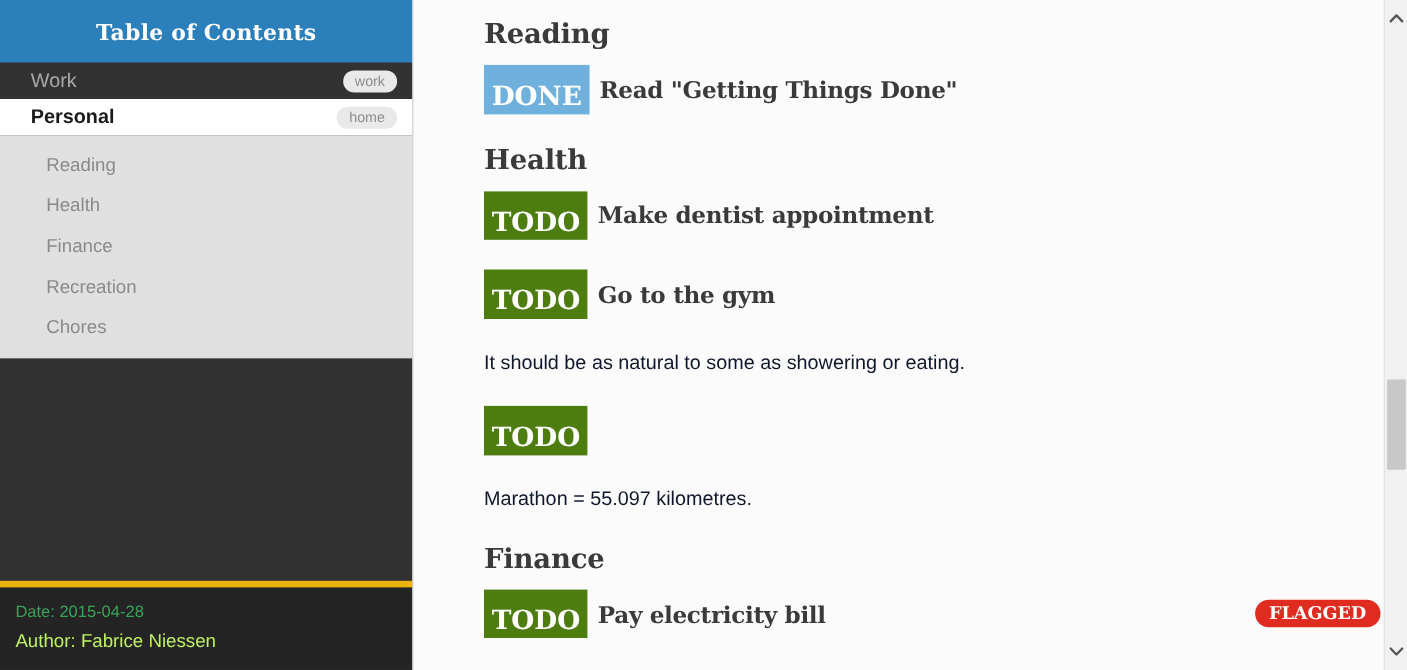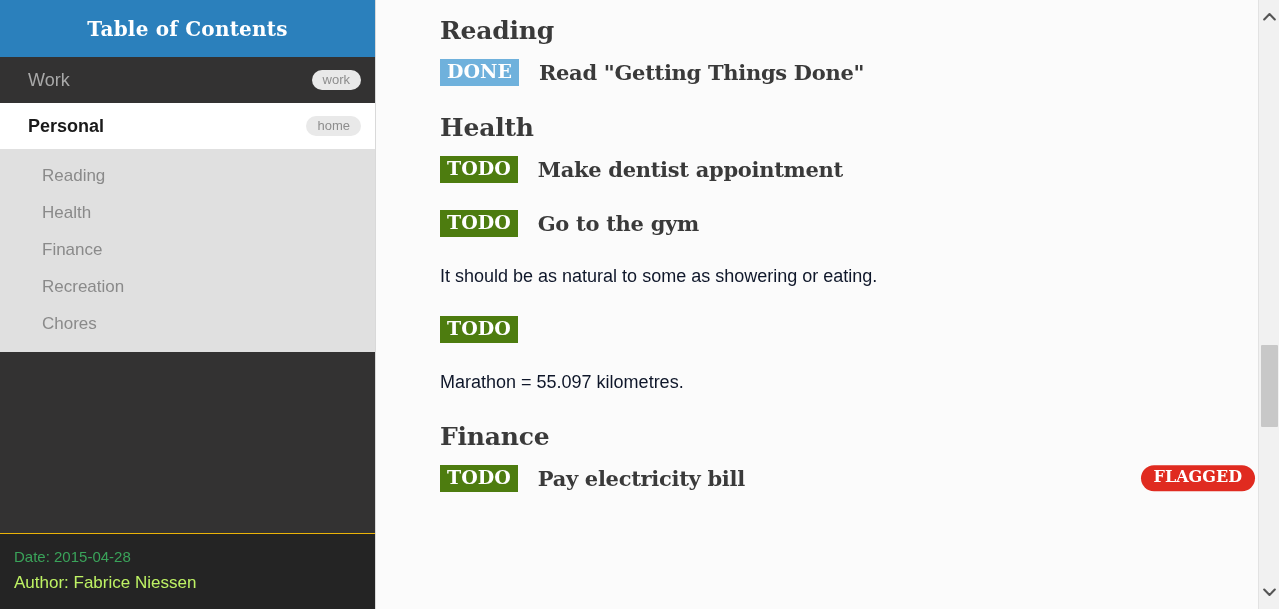--- a/index.html
+++ b/index.html
@@ -41,21 +41,21 @@
     font-weight: bold;
     font-size: 20px;
     letter-spacing: 0.2px;
   }
 
   .toc-list {
     background: #333232;
   }
 
   .toc-top-item {
-    height: 46px;
+    height: 33px;
     display: flex;
     align-items: center;
     padding: 0 14px 0 28px;
     position: relative;
     color: #a9a9a9;
     font-size: 18px;
   }
   .toc-top-item .label { flex: 1; }
 
   .toc-top-item.active {
@@ -86,21 +86,21 @@
     padding-left: 42px;
     color: #8a8a8a;
     font-size: 17px;
   }
 
   .sidebar-spacer { flex: 1; background: #333232; }
 
   .sidebar-footer {
     background: #242424;
     padding: 14px 0 16px 14px;
-    border-top: 1px solid #eab308;
+    border-top: 6px solid #eab308;
   }
 
   .footer-date {
     color: #3aa35a;
     font-size: 15px;
     margin-bottom: 8px;
   }
   .footer-author {
     color: #bef264;
     font-size: 17px;
@@ -134,25 +134,25 @@
   .task-line {
     display: flex;
     align-items: center;
     margin: 0 0 27px 0;
     position: relative;
   }
 
   .kw {
     font-family: "DejaVu Serif", "Liberation Serif", serif;
     font-weight: bold;
-    font-size: 19px;
+    font-size: 24px;
     color: #ffffff;
-    padding: 2px 7px 3px 7px;
+    padding: 14px 7px 3px 7px;
     line-height: 1.15;
-    margin-right: 20px;
+    margin-right: 9px;
     white-space: nowrap;
   }
   .kw.todo { background: #4d7c0f; }
   .kw.done { background: #6fb1dc; }
 
   .task-title {
     font-family: "DejaVu Serif", "Liberation Serif", serif;
     font-weight: bold;
     font-size: 21px;
     color: #3a3a3a;

